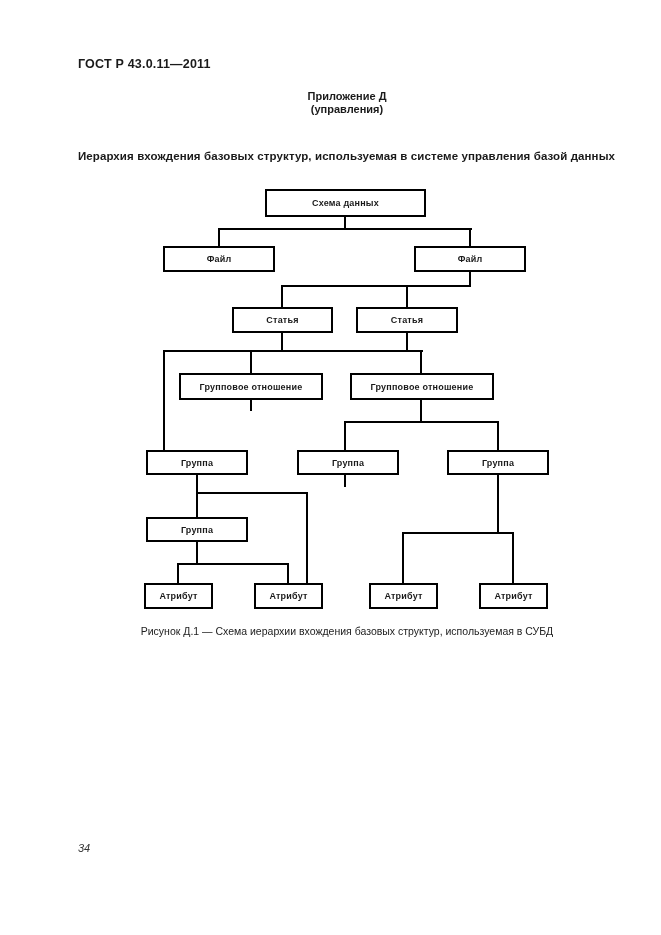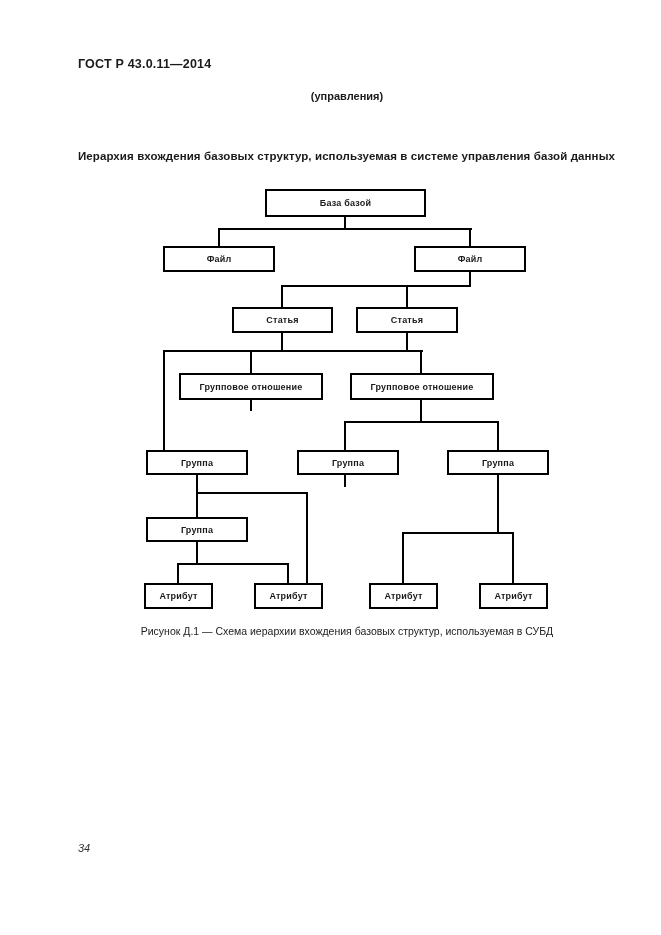--- a/index.html
+++ b/index.html
@@ -89,23 +89,24 @@
     font-size: 11px;
     font-style: italic;
     color: #333333;
   }
 </style>
 </head>
 <body>
 
 <div class="page">
 
-  <div class="doc-header">ГОСТ Р 43.0.11—2014</div>
+  <div class="doc-header">ГОСТ Р 43.0.11—2011</div>
 
   <div class="appendix">
+    <div>Приложение Д</div>
     <div>(управления)</div>
   </div>
 
   <div class="doc-title">Иерархия вхождения базовых структур, используемая в системе управления базой данных</div>
 
   <div class="diagram" id="diagram">
       <div class="seg" style="left: 344px; top: 217px; width: 2px; height: 13px; background: rgb(0, 0, 0);"></div>
       <div class="seg" style="left: 218px; top: 228px; width: 254px; height: 2px; background: rgb(0, 0, 0);"></div>
       <div class="seg" style="left: 218px; top: 228px; width: 2px; height: 18px; background: rgb(0, 0, 0);"></div>
       <div class="seg" style="left: 469px; top: 228px; width: 2px; height: 18px; background: rgb(0, 0, 0);"></div>
@@ -131,21 +132,21 @@
       <div class="seg" style="left: 344px; top: 475px; width: 2px; height: 12px; background: rgb(0, 0, 0);"></div>
       <div class="seg" style="left: 497px; top: 475px; width: 2px; height: 59px; background: rgb(0, 0, 0);"></div>
       <div class="seg" style="left: 402px; top: 532px; width: 112px; height: 2px; background: rgb(0, 0, 0);"></div>
       <div class="seg" style="left: 402px; top: 532px; width: 2px; height: 51px; background: rgb(0, 0, 0);"></div>
       <div class="seg" style="left: 512px; top: 532px; width: 2px; height: 51px; background: rgb(0, 0, 0);"></div>
       <div class="seg" style="left: 196px; top: 542px; width: 2px; height: 23px; background: rgb(0, 0, 0);"></div>
       <div class="seg" style="left: 177px; top: 563px; width: 112px; height: 2px; background: rgb(0, 0, 0);"></div>
       <div class="seg" style="left: 177px; top: 563px; width: 2px; height: 20px; background: rgb(0, 0, 0);"></div>
       <div class="seg" style="left: 287px; top: 563px; width: 2px; height: 20px; background: rgb(0, 0, 0);"></div>
       <div class="node" style="left: 265px; top: 189px; width: 161px; height: 28px; border-color: rgb(0, 0, 0);">
-        <span>База базой</span>
+        <span>Схема данных</span>
       </div>
       <div class="node" style="left: 163px; top: 246px; width: 112px; height: 26px; border-color: rgb(0, 0, 0);">
         <span>Файл</span>
       </div>
       <div class="node" style="left: 414px; top: 246px; width: 112px; height: 26px; border-color: rgb(0, 0, 0);">
         <span>Файл</span>
       </div>
       <div class="node" style="left: 232px; top: 307px; width: 101px; height: 26px; border-color: rgb(0, 0, 0);">
         <span>Статья</span>
       </div>

